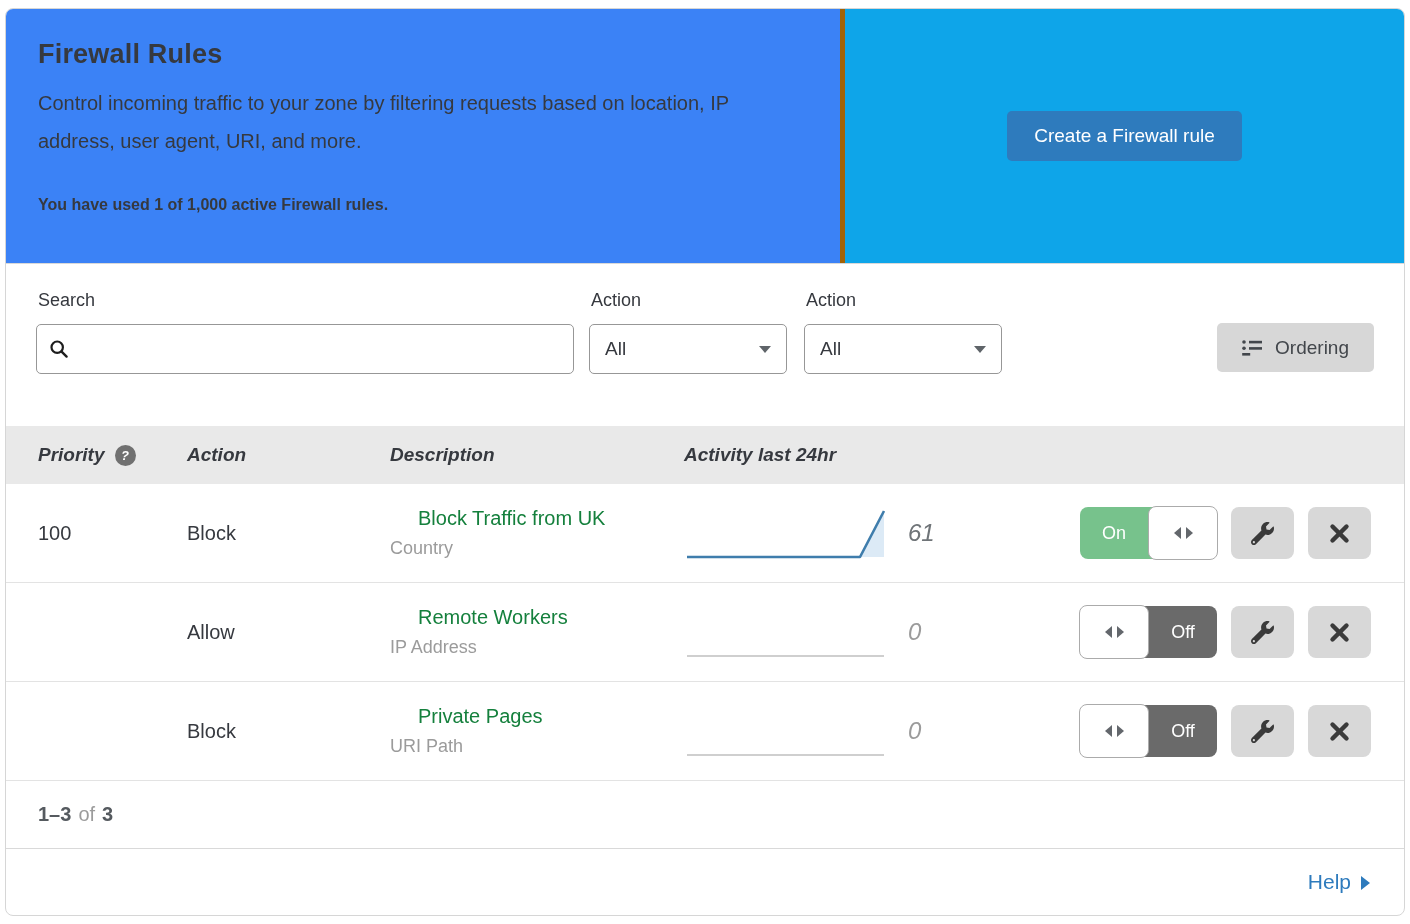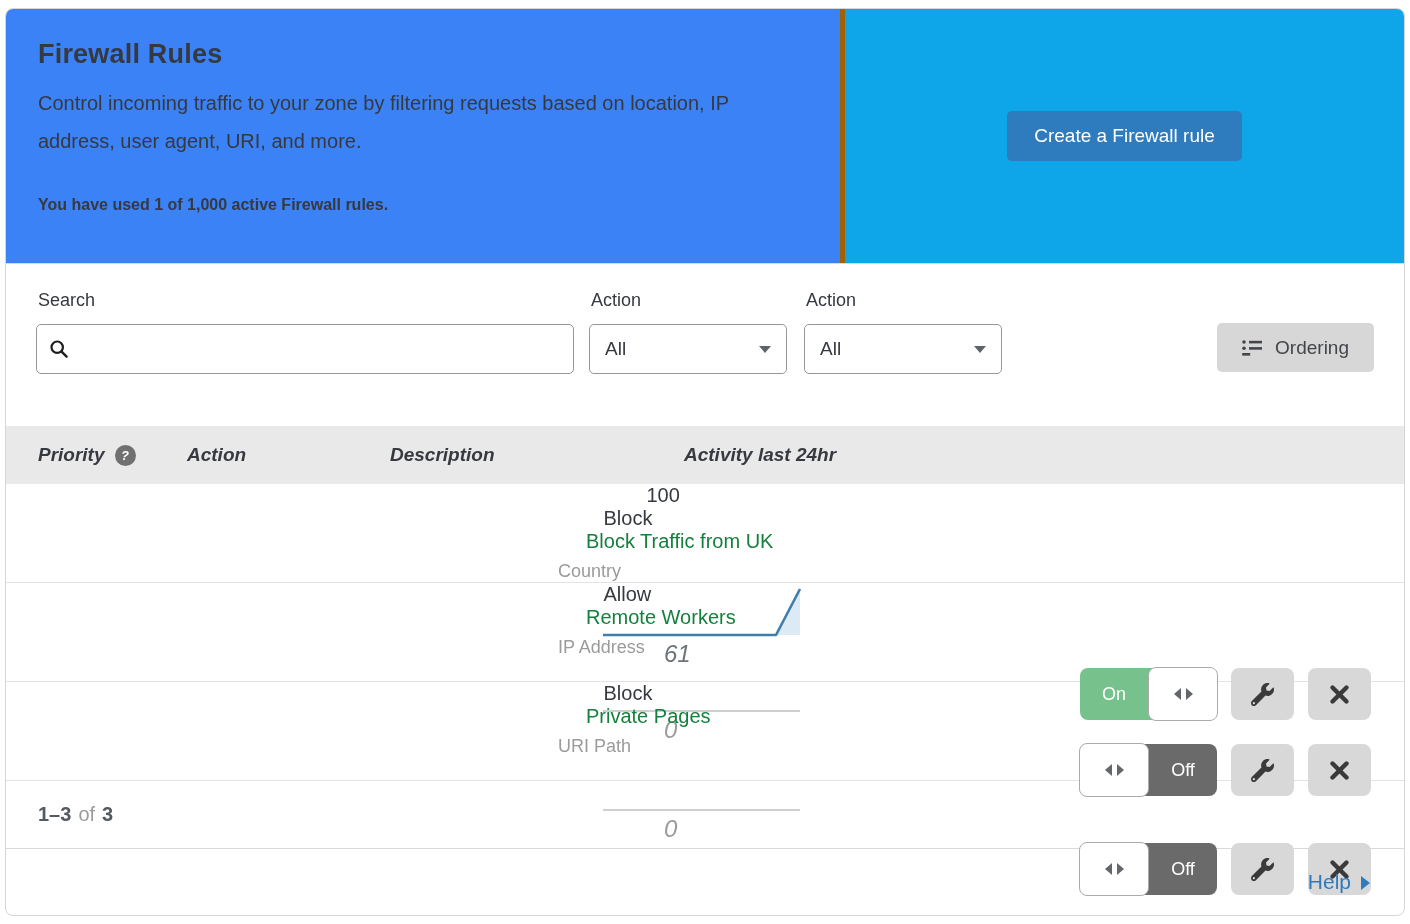--- a/index.html
+++ b/index.html
@@ -40,21 +40,21 @@
   .caret { width: 0; height: 0; border-left: 6px solid transparent; border-right: 6px solid transparent; border-top: 7px solid #5f6469; }
   .gap15 { width: 15px; } .gap17 { width: 17px; }
   .spacer { flex: 1; }
   .ordering-btn {
     margin-top: 33px; height: 49px; padding: 0 25px; background: #d7d7d7; border: none; border-radius: 5px;
     display: flex; align-items: center; font-size: 19px; color: #42464b; font-family: inherit; cursor: pointer;
   }
   .ordering-btn svg { margin-right: 12px; }
   
   .thead { height: 58px; background: #e9e9e9; display: flex; align-items: center; font-size: 19px; font-weight: bold; color: #36393f; font-style: italic; }
-  .trow { height: 99px; display: flex; align-items: center; border-bottom: 1px solid #e3e3e3; background: #fff; flex-direction: column; }
+  .trow { height: 99px; display: flex; align-items: center; border-bottom: 1px solid #e3e3e3; background: #fff; }
   .col-priority { width: 181px; padding-left: 32px; display: flex; align-items: center; }
   .col-action   { width: 203px; }
   .col-desc     { width: 294px; }
   .col-spark    { width: 210px; display: flex; align-items: center; }
   .col-value    { width: 110px; padding-left: 14px; }
   .col-controls { margin-left: auto; padding-right: 33px; display: flex; align-items: center; gap: 14px; }
   .cell-text { font-size: 20px; color: #36393f; }
   .desc-title { font-size: 20px; color: #15803d; margin-left: 28px; }
   .desc-sub { font-size: 18px; color: #9b9b9b; margin-top: 8px; }
   .value-num { font-size: 24px; color: #6f7478; font-style: italic; }

